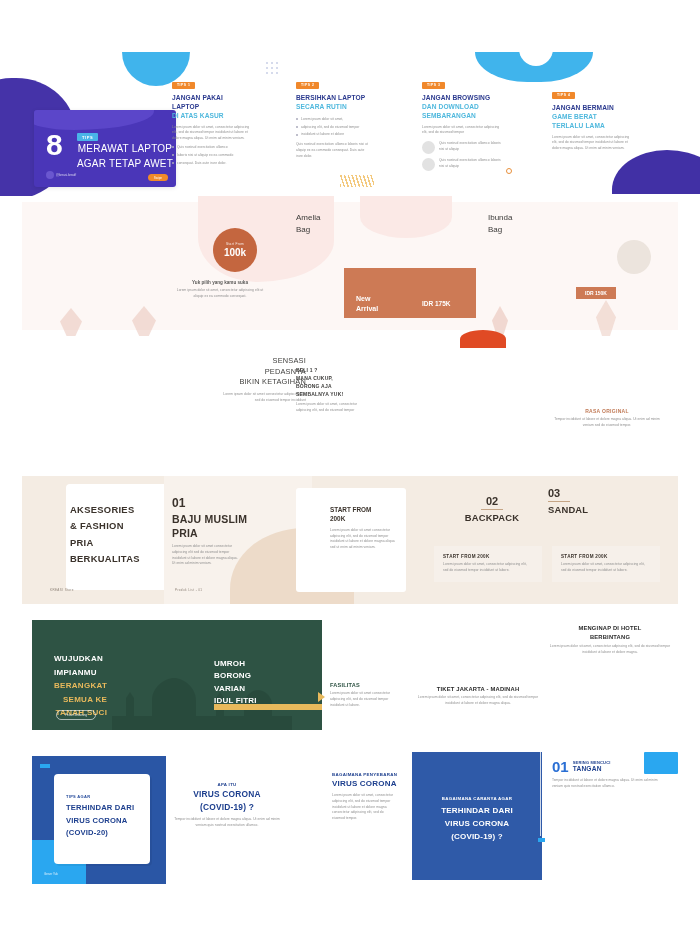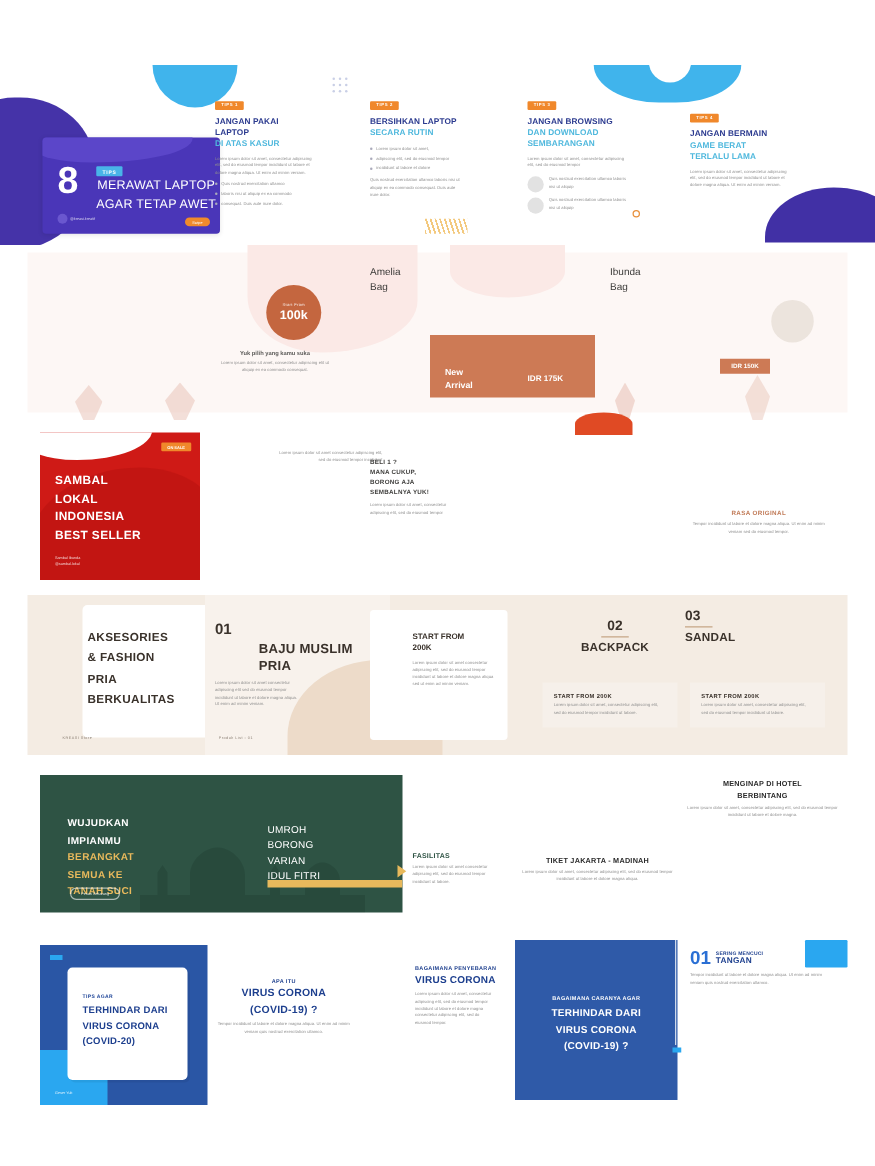--- a/index.html
+++ b/index.html
@@ -123,42 +123,42 @@
   .s4 { top: 472px; height: 136px; }
   .s4bg { position:absolute; left:22px; top:4px; width:656px; height:128px; background:#f4ece3; }
   .s4white { position:absolute; left:66px; top:12px; width:98px; height:106px; background:#fff; border-radius:4px 0 0 4px;}
   .s4card2 { position:absolute; left:164px; top:4px; width:148px; height:128px; background:#f8f2ec; }
   .s4blob { position:absolute; left:230px; top:56px; width:124px; height:76px;
     background:#eddbc9; border-radius:60% 40% 0 0 / 80% 50% 0 0; }
   .s4white2 { position:absolute; left:296px; top:16px; width:110px; height:104px; background:#fff; border-radius:3px;}
   .akses { position:absolute; left:70px; top:30px; width:96px;
     font-size:9.4px; font-weight:700; color:#3a322b; line-height:1.75; letter-spacing:.3px; }
   .num01 { position:absolute; left:172px; top:24px; font-size:12px; font-weight:700; color:#3a322b; }
-  .baju { position:absolute; left:172px; top:40px; font-size:10.5px; font-weight:700; color:#3a322b; line-height:1.35; letter-spacing:.2px;margin-left:35px;}
+  .baju { position:absolute; left:172px; top:40px; font-size:10.5px; font-weight:700; color:#3a322b; line-height:1.35; letter-spacing:.2px;}
   .bajubody { position:absolute; left:172px; top:72px; width:66px; }
   .s4foot { position:absolute; left:50px; top:116px; font-size:3px; color:#8a7f74; letter-spacing:.4px; }
   .s4foot2 { position:absolute; left:175px; top:116px; font-size:3px; color:#8a7f74; letter-spacing:.4px; }
   .startfrom { position:absolute; left:330px; top:34px; width:70px; }
   .startfrom .h { font-size:6.4px; font-weight:700; color:#3a322b; line-height:1.4; }
   .numblk { position:absolute; text-align:center; }
   .numblk .n { font-size:11px; font-weight:700; color:#3a322b; line-height:1; }
   .numblk .ln { width:22px; height:1px; background:#c5a586; margin:2px auto; }
   .numblk .t { font-size:9.4px; font-weight:700; color:#3a322b; letter-spacing:.2px; }
   .sfbox { position:absolute; background:#f6f0ea; padding:8px 9px; }
   .sfbox .h { font-size:4.6px; font-weight:700; color:#3a322b; letter-spacing:.3px; margin-bottom:3px; }
 
   
   .s5 { top: 608px; height: 140px; }
   .card-green { position:absolute; left:32px; top:12px; width:290px; height:110px;
     background:#2e5344; overflow:hidden; }
   .card-green .mosque { position:absolute; left:80px; bottom:0; width:180px; height:54px; opacity:.35; }
   .card-green .wuj { position:absolute; left:22px; top:32px; font-size:8px; font-weight:700; line-height:1.7; letter-spacing:.3px;}
   .card-green .wuj .w { color:#fff; display:block; }
-  .card-green .wuj .y { color:#e8b95c; display:block; }
-  .card-green .umr { position:absolute; left:182px; top:38px; color:#fff; font-size:8px; font-weight:400; line-height:1.55; letter-spacing:.2px;}
+  .card-green .wuj .y { color:#e8b95c; display:block;text-align:right; }
+  .card-green .umr { position:absolute; left:182px; top:38px; color:#fff; font-size:8px; font-weight:700; line-height:1.55; letter-spacing:.2px;}
   .card-green .bar { position:absolute; left:182px; top:84px; width:108px; height:6px; background:#e8b95c; }
   .card-green .btn { position:absolute; left:24px; bottom:10px; border:1px solid rgba(255,255,255,.6);
     border-radius:6px; padding:2px 8px; font-size:3px; color:rgba(255,255,255,.85); }
   .arrow5 { position:absolute; left:318px; top:692px; width:0; height:0;
     border-top:5px solid transparent; border-bottom:5px solid transparent; border-left:7px solid #e8b95c; }
   .fasil { position:absolute; left:330px; top:682px; width:62px; }
   .fasil .h { font-size:5.6px; font-weight:700; color:#2e5344; letter-spacing:.2px; margin-bottom:3px; }
   .tiket { position:absolute; left:412px; top:686px; width:132px; text-align:center; }
   .tiket .h { font-size:5.8px; font-weight:700; color:#2b2b2b; letter-spacing:.2px; margin-bottom:3px; }
   .hotel { position:absolute; left:548px; top:624px; width:124px; text-align:center; }
@@ -341,41 +341,28 @@
       <span>Arrival</span>
     </div>
     <div class="pr">IDR 175K</div>
   </div>
   <div class="idrtag">IDR 150K</div>
   <div class="leaf" style="left:60px;top:308px;width:22px;height:28px;clip-path:polygon(50% 0,100% 48%,70% 100%,30% 100%,0 48%);opacity:.5"></div>
   <div class="leaf" style="left:132px;top:306px;width:24px;height:30px;clip-path:polygon(50% 0,100% 48%,70% 100%,30% 100%,0 48%);opacity:.5"></div>
   <div class="leaf" style="left:492px;top:306px;width:16px;height:30px;clip-path:polygon(50% 0,100% 48%,70% 100%,30% 100%,0 48%);opacity:.55"></div>
   <div class="leaf" style="left:596px;top:300px;width:20px;height:36px;clip-path:polygon(50% 0,100% 48%,70% 100%,30% 100%,0 48%);opacity:.45"></div>
 
-  <div class="sec s3">
-
-    <div class="card-sambal">
-      <div class="rdark"></div>
-      <div class="swoop"></div>
-      <div class="tag">ON SALE</div>
-      <h3>
-        <span>SAMBAL</span><br>
-        <span>LOKAL</span><br>
-        <span>INDONESIA</span><br>
-        <span>BEST SELLER</span>
-      </h3>
-      <div class="foot blur">
-        <span>Sambal Ibunda</span><br>
-        <span>@sambal.lokal</span>
-      </div>
-    </div>
-  </div>
   <div class="redswoop-top"></div>
 
   <div class="sens">
+    <div class="h">
+      <span>SENSASI</span><br>
+      <span>PEDASNYA</span><br>
+      <span>BIKIN KETAGIHAN</span>
+    </div>
     <div class="lorem blur" style="margin-top:4px">Lorem ipsum dolor sit amet consectetur adipiscing elit, sed do eiusmod tempor incididunt</div>
   </div>
 
   <div class="beli">
     <div class="h">
       <span>BELI 1 ?</span><br>
       <span>MANA CUKUP,</span><br>
       <span>BORONG AJA</span><br>
       <span>SEMBALNYA YUK!</span>
     </div>

